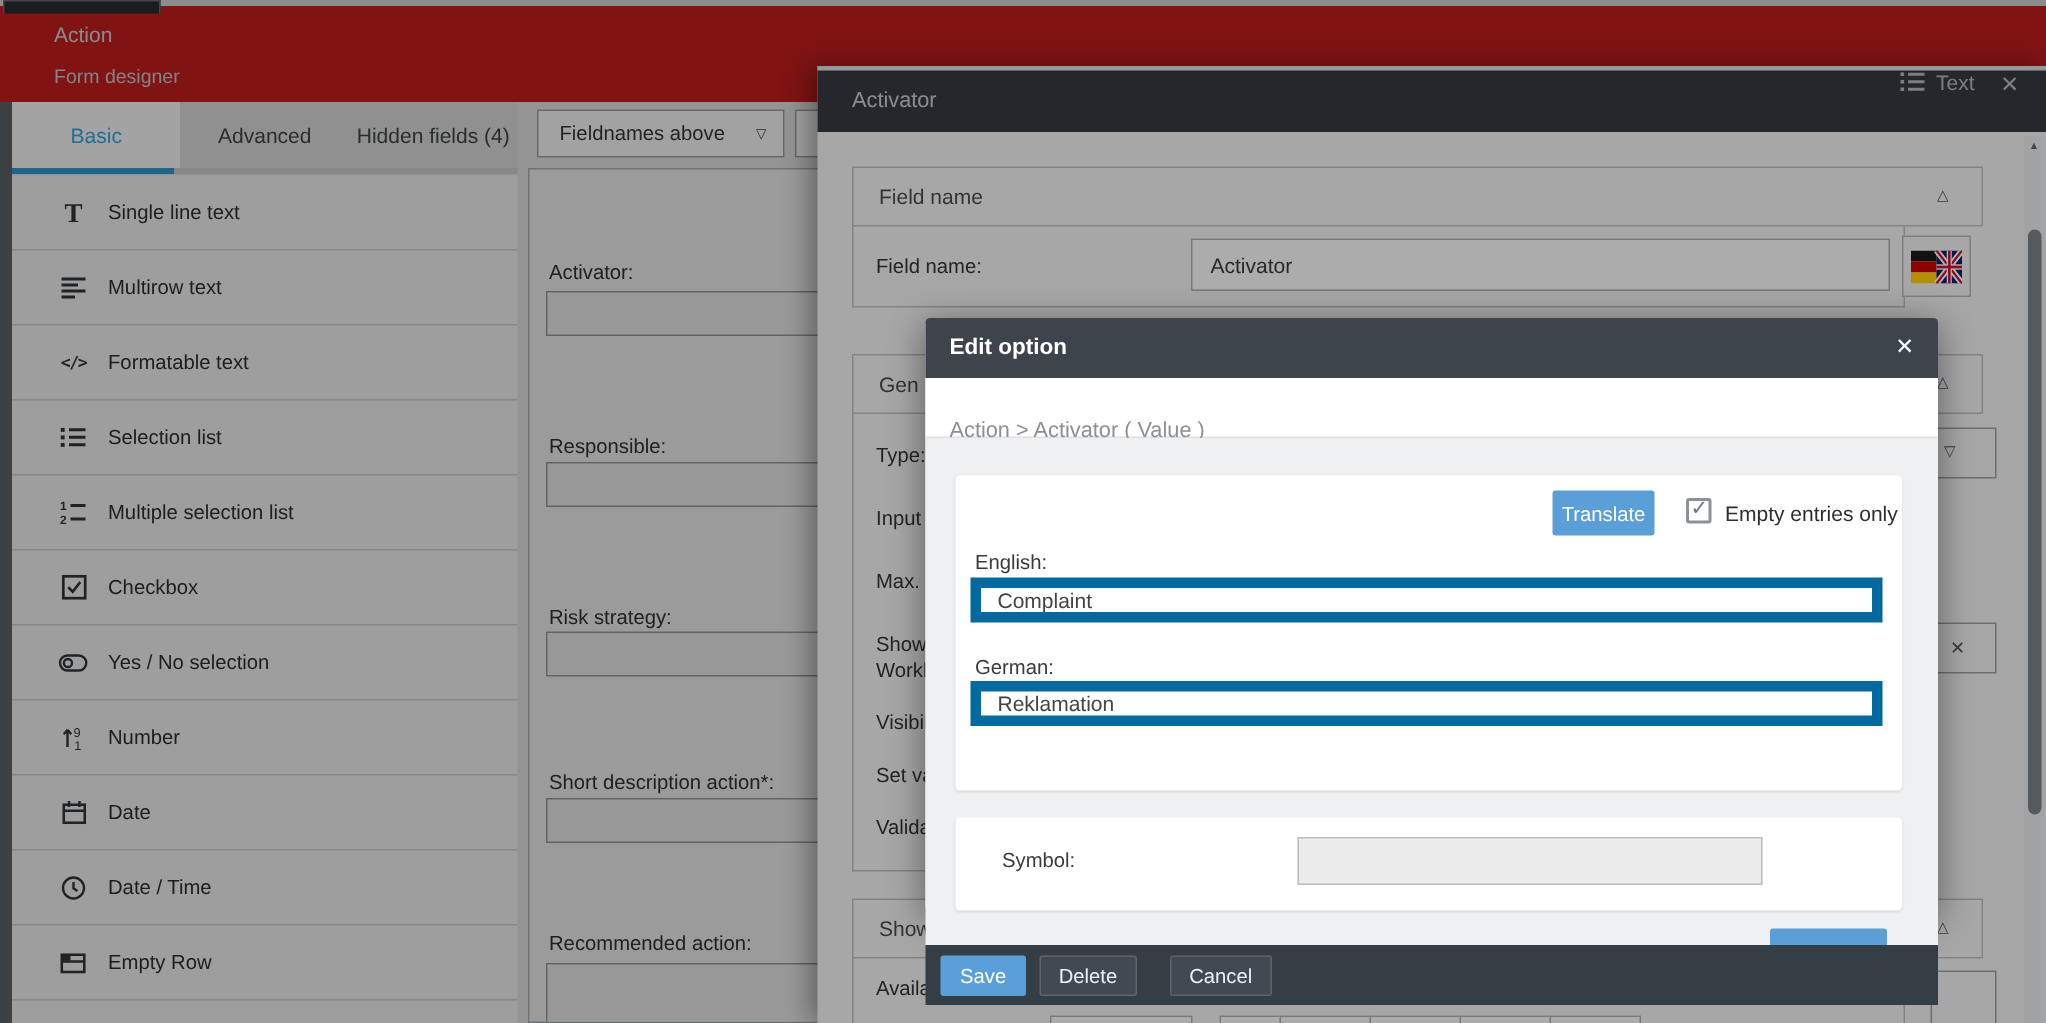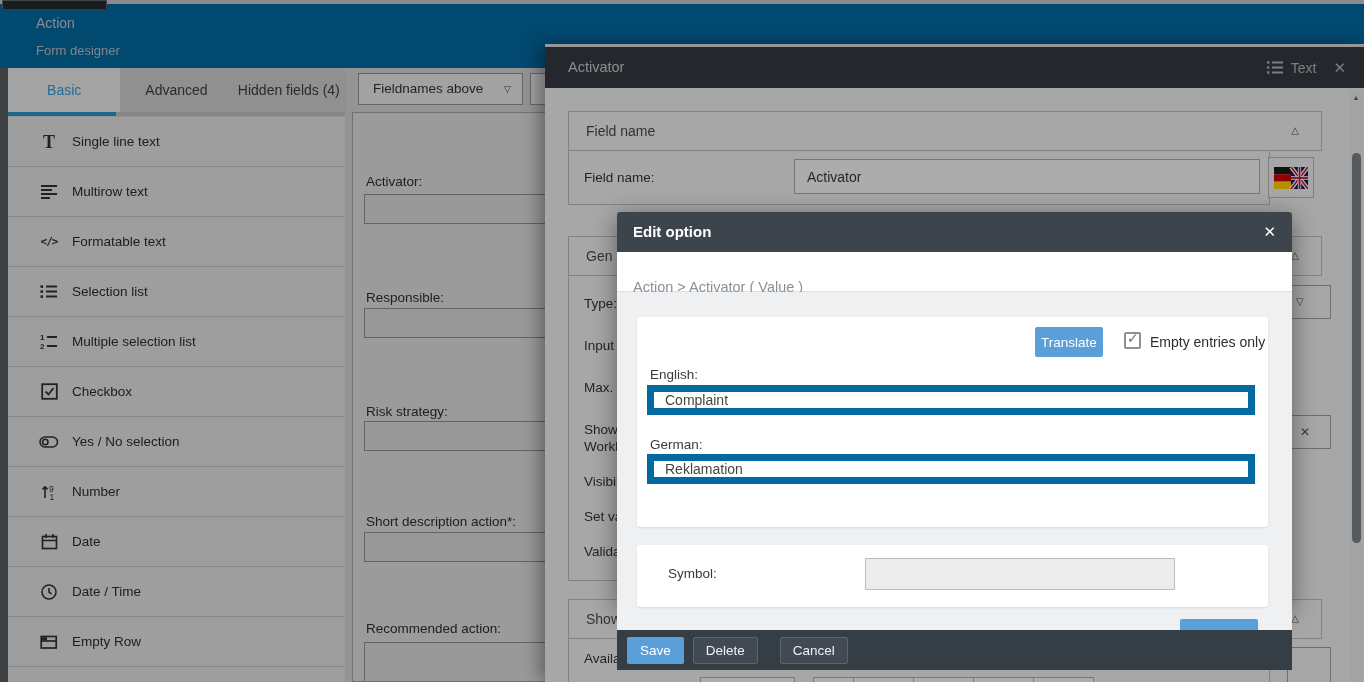--- a/index.html
+++ b/index.html
@@ -3,21 +3,21 @@
 <meta charset="utf-8">
 <style>
   html,body{margin:0;padding:0;background:#888;}
   .screen{position:relative;width:1364px;height:682px;overflow:hidden;
     background:#d4d4d4;font-family:"Liberation Sans","DejaVu Sans",sans-serif;
     -webkit-font-smoothing:antialiased;}
 
   
   .top-strip{position:absolute;left:0;top:0;width:1364px;height:4px;background:#c9c9c9;}
   .top-notch{position:absolute;left:2px;top:0;width:103px;height:8px;background:#26292d;border:1px solid #62666a;border-bottom:none;z-index:2;}
-  .app-header{position:absolute;left:0;top:4px;width:1364px;height:64px;background:#0369a1;}
+  .app-header{position:absolute;left:0;top:4px;width:1364px;height:64px;background:#b91c1c;}
   .app-title{position:absolute;left:36px;top:11px;font-size:14px;color:#c3c9ce;}
   .app-subtitle{position:absolute;left:36px;top:39px;font-size:13px;color:#b9bfc4;}
 
   .left-edge{position:absolute;left:0;top:68px;width:8px;height:614px;background:#585d62;}
   .left-tabs{position:absolute;left:8px;top:68px;width:337px;height:44px;display:flex;}
   .tab{flex:1;display:flex;align-items:center;justify-content:center;font-size:14px;color:#3c4044;background:#cfcfcf;cursor:pointer;}
   .tab.active{background:#eaeaea;color:#2f9ed6;}
   .tab-underline-gray{position:absolute;left:8px;top:112px;width:337px;height:4px;background:#c2c2c2;}
   .tab-underline-blue{position:absolute;left:8px;top:112px;width:108px;height:4px;background:#2694c8;}
 
@@ -35,21 +35,21 @@
 
   .mid-panel{position:absolute;left:352px;top:112px;width:278px;height:570px;background:#dedede;border:1px solid #a0a4a8;box-sizing:border-box;overflow:hidden;}
   .mp-label{position:absolute;left:13px;font-size:13.5px;color:#2e2e2e;white-space:nowrap;}
   .mp-input{position:absolute;left:11px;width:400px;height:30px;background:#dcdcdc;border:1px solid #8f8f8f;box-sizing:border-box;}
 
   
   .modal-activator{position:absolute;left:545px;top:44px;width:819px;height:638px;background:#f0f0f0;z-index:20;
     border-top:3px solid #d7d9da;box-sizing:border-box;box-shadow:-6px 0 16px rgba(0,0,0,0.35);}
   .ma-header{position:absolute;left:0;top:0;width:100%;height:41px;background:#343a40;}
   .ma-title{position:absolute;left:23px;top:0;line-height:41px;font-size:14.5px;color:#c4cbd1;}
-  .ma-tools{position:absolute;right:18px;top:0;height:41px;display:flex;align-items:center;gap:7px;color:#aeb6bc;}
+  .ma-tools{position:absolute;right:18px;top:0;height:41px;display:flex;gap:7px;color:#aeb6bc;}
   .ma-type-label{font-size:14px;color:#aeb6bc;}
   .ma-close{font-size:15px;color:#aeb6bc;margin-left:10px;cursor:pointer;}
   .sec-bar{position:absolute;left:23px;width:754px;height:40px;border:1px solid #bcbcbc;box-sizing:border-box;}
   .sec-title{position:absolute;left:17px;top:0;line-height:38px;font-size:14px;color:#4a4a4a;}
   .sec-collapse{position:absolute;right:22px;top:0;line-height:38px;font-size:10px;color:#555;cursor:pointer;}
   .sec-body{position:absolute;left:23px;width:702px;border:1px solid #bcbcbc;border-top:none;box-sizing:border-box;}
   .fn-label{position:absolute;left:15px;top:20px;font-size:13.5px;color:#333;}
   .fn-input{position:absolute;left:225px;top:9px;width:466px;height:35px;background:#f6f6f6;border:1px solid #ababab;box-sizing:border-box;padding-left:12px;font-size:14px;color:#3a3a3a;font-family:inherit;}
   .fn-flag{position:absolute;left:699px;top:7px;width:46px;height:41px;border:1px solid #b5b5b5;box-sizing:border-box;display:flex;align-items:center;justify-content:center;background:#f0f0f0;cursor:pointer;}
   .gl{position:absolute;left:15px;font-size:13.5px;color:#333;line-height:17px;}

